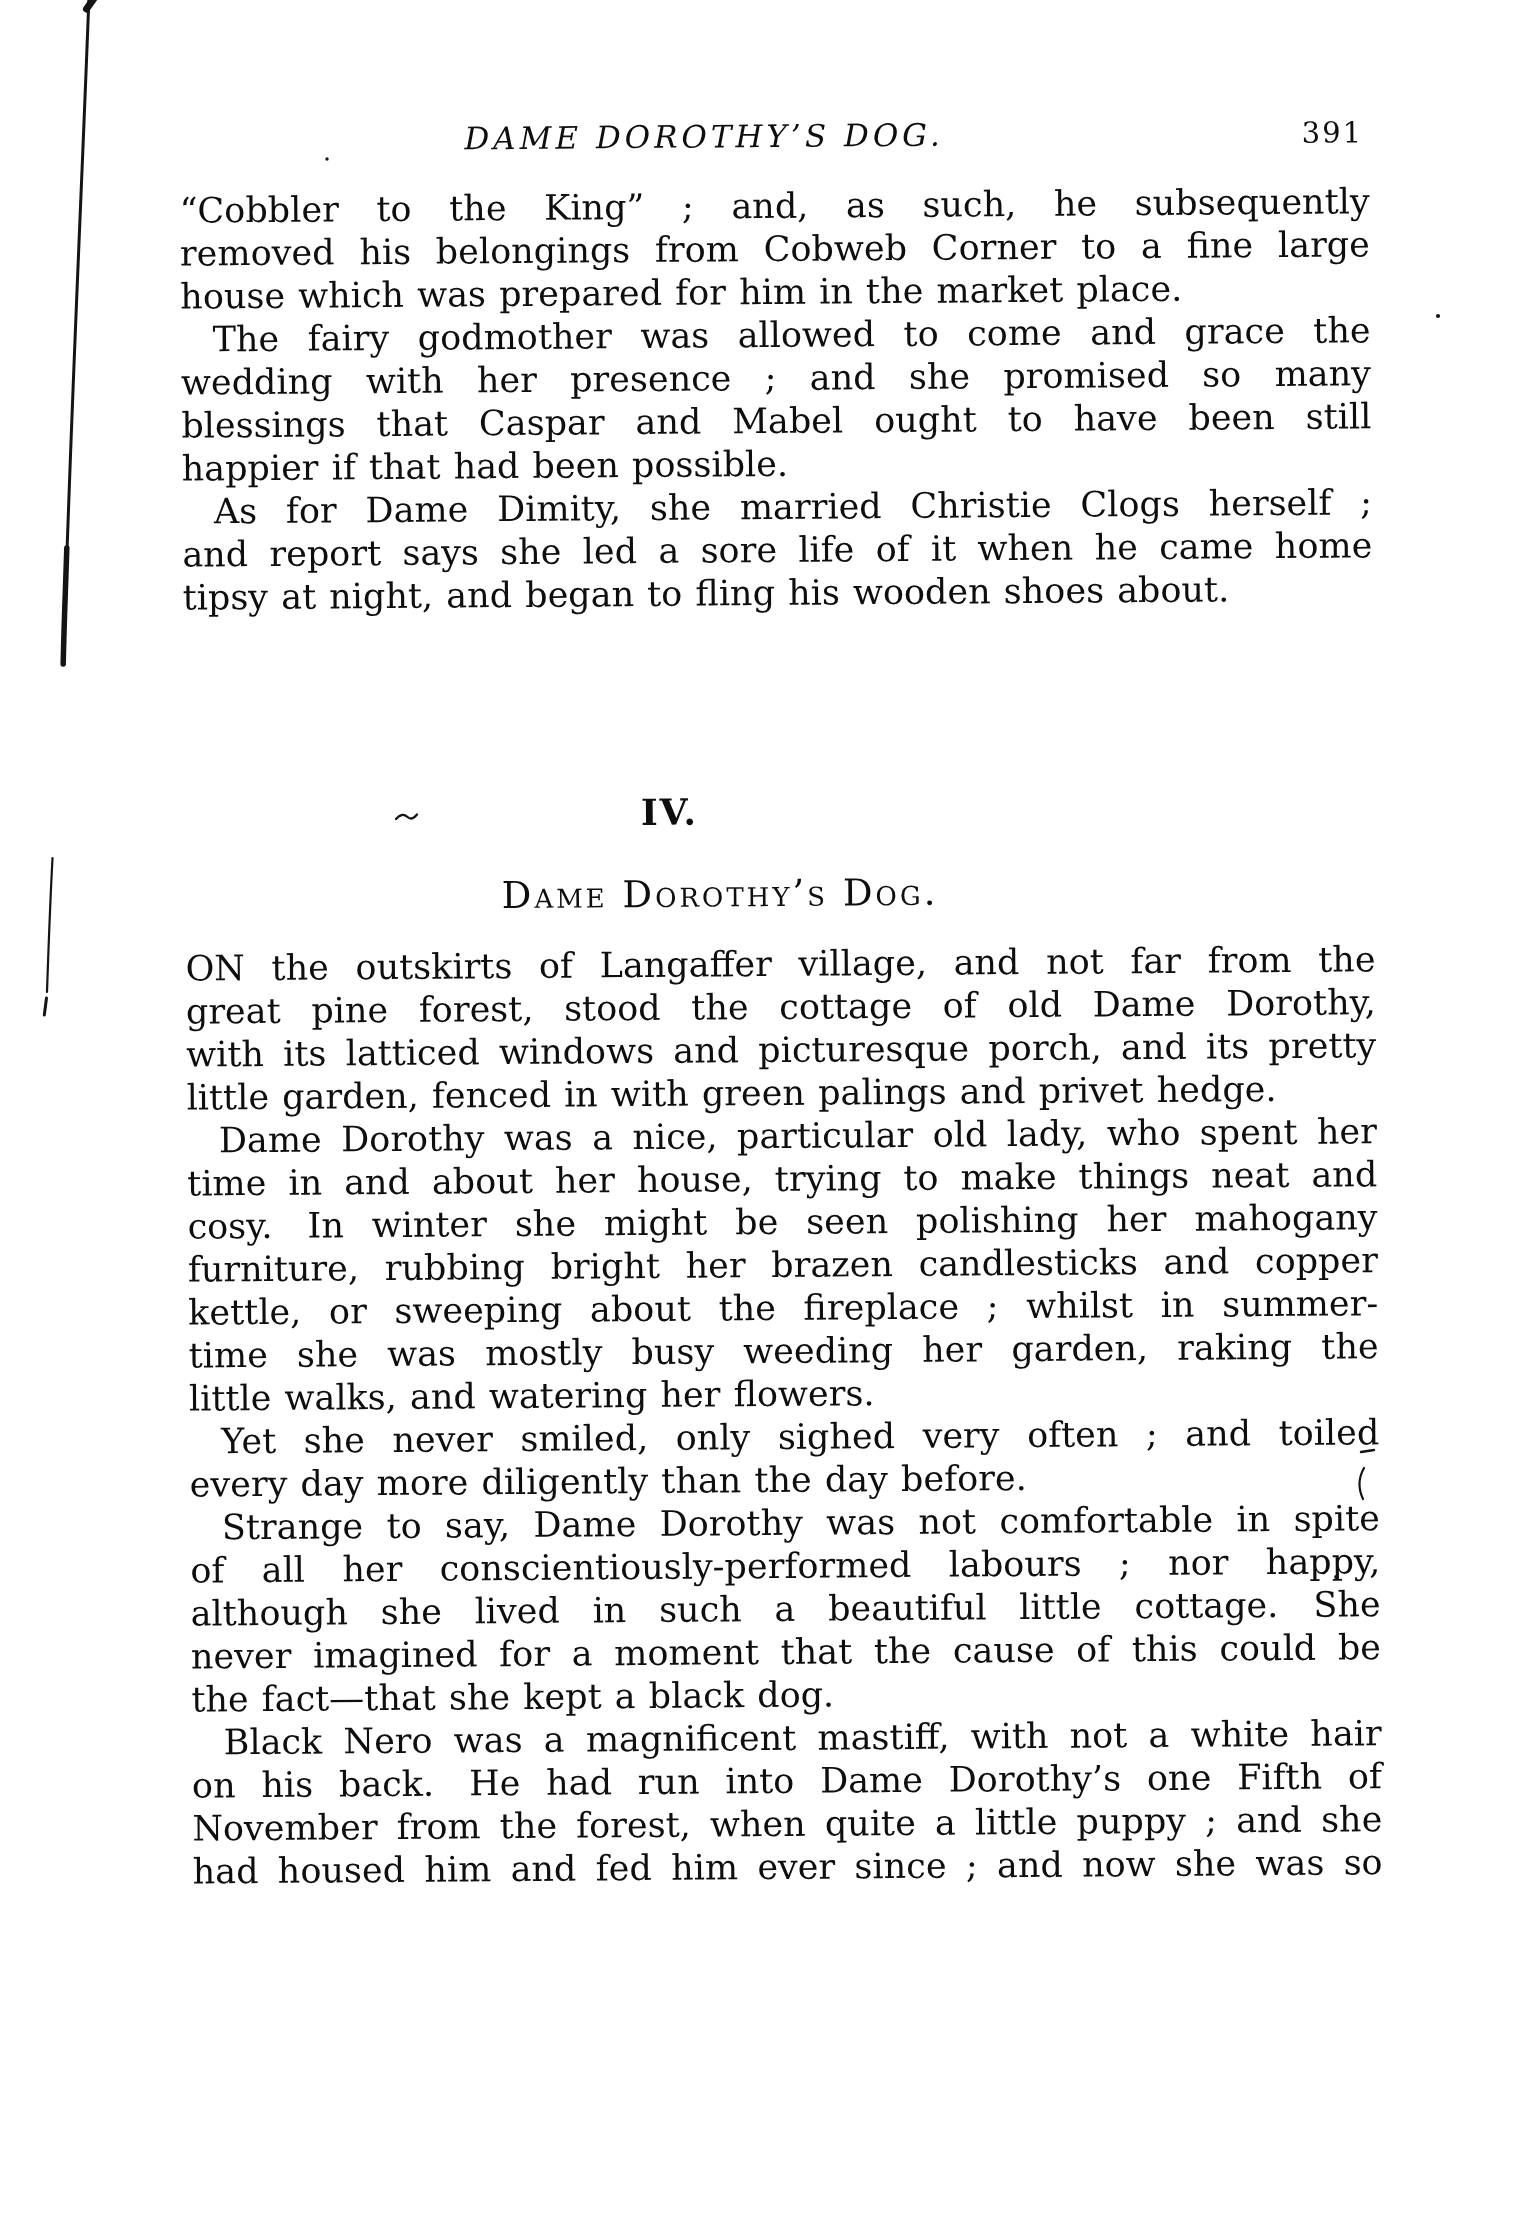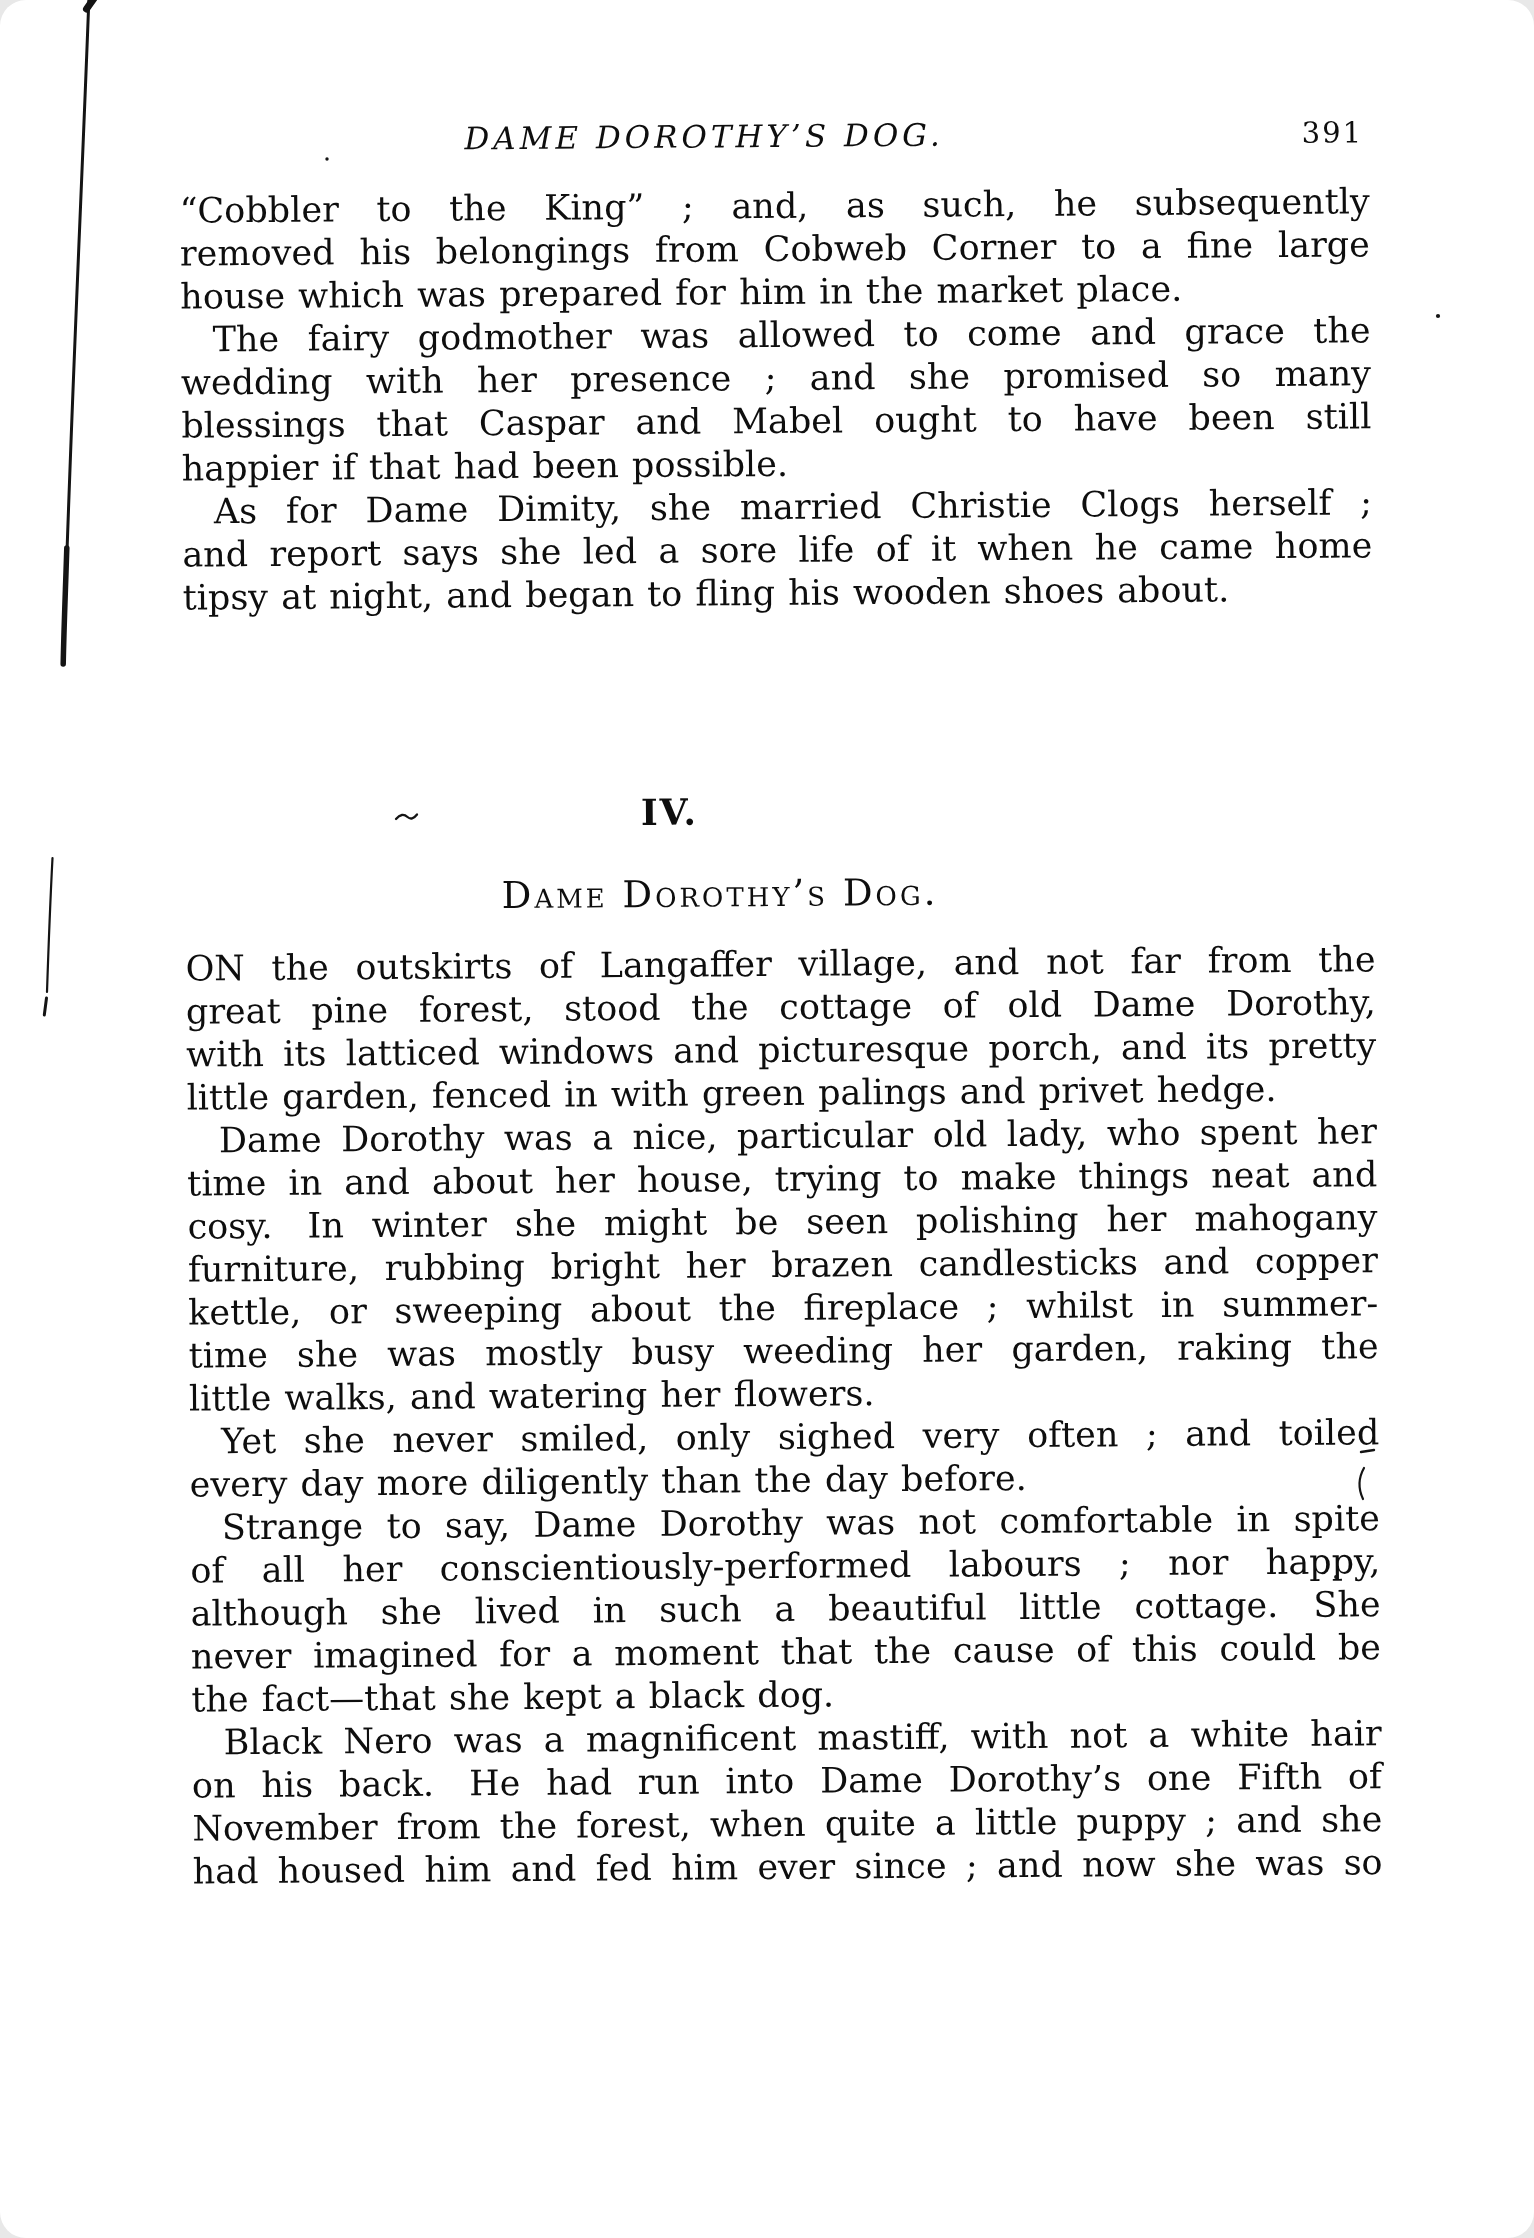--- a/index.html
+++ b/index.html
@@ -3,21 +3,20 @@
 <meta charset="utf-8">
 <style>
   html,body{margin:0;padding:0;background:#e8e8e8;}
   .page{
     position:relative;
     width:1534px;height:2238px;
     background:#ffffff;
     overflow:hidden;
     font-family:"DejaVu Serif", serif;
     color:#0e0e0e;
-    border-radius:26px;
   }
   .artifacts{position:absolute;left:0;top:0;z-index:3;pointer-events:none;}
   .scan-rot{
     position:absolute;left:0;top:0;width:100%;height:100%;
     transform:rotate(-0.45deg);
     transform-origin:50% 40%;
   }
   .content{
     position:absolute;left:185px;top:118px;width:1190px;
   }

